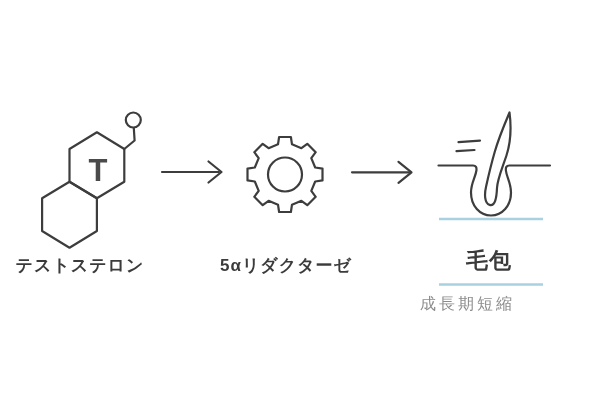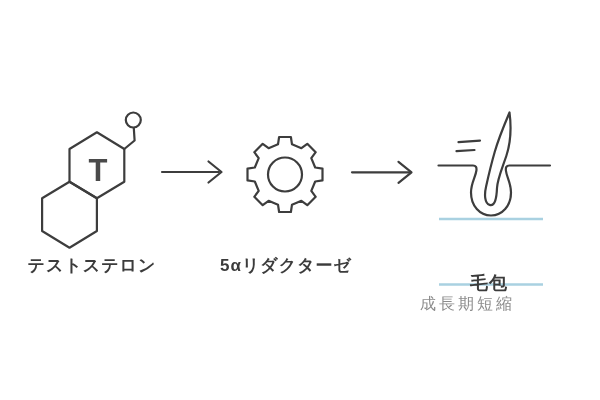--- a/index.html
+++ b/index.html
@@ -37,21 +37,21 @@
   .label {
     position: absolute;
     text-align: center;
     line-height: 1;
     font-size: 17px;
     font-weight: 600;
     letter-spacing: 1px;
     color: #3b3b3b;
     white-space: nowrap;
   }
-  .label.strong { font-weight: 700; font-size: 18px; margin-top: 24px; }
+  .label.strong { font-weight: 700; font-size: 22px; }
   .sublabel {
     position: absolute;
     text-align: left;
     line-height: 1;
     font-size: 16px;
     font-weight: 400;
     letter-spacing: 3px;
     color: #8c8c8c;
     white-space: nowrap;
   }
@@ -113,21 +113,21 @@
         C488.3,176.5 491.1,164.5 494.7,152
         C498.4,139 504.4,124.5 509.5,112.5 Z"></path>
       <line class="stroke" x1="458.5" y1="142.2" x2="480" y2="140.6" stroke-width="2"></line>
       <line class="stroke" x1="456.5" y1="151.2" x2="474.5" y2="150" stroke-width="2"></line>
     </g>
 
     <line class="accent-line" x1="439" y1="219" x2="543" y2="219" stroke="#a9d1e1"></line>
     <line class="accent-line" x1="439" y1="284.5" x2="543" y2="284.5" stroke="#a9d1e1"></line>
   </svg>
 
-  <div class="label" style="left:12px; top:257px; width:160px;">テストステロン</div>
+  <div class="label" style="left:0; top:257px; width:160px;">テストステロン</div>
 
   <div class="label" style="left:206px; top:257px; width:160px;">5αリダクターゼ</div>
 
   <div class="label strong" style="left:429px; top:250px; width:120px;">毛包</div>
 
   <div class="sublabel" style="left:420px; top:296px; width:143px;">成長期短縮</div>
 
 </div>
 
 </body></html>

